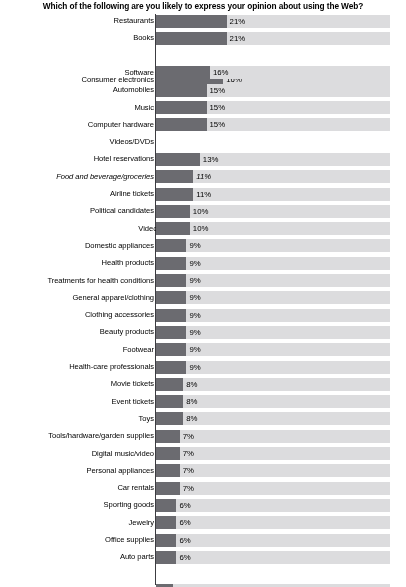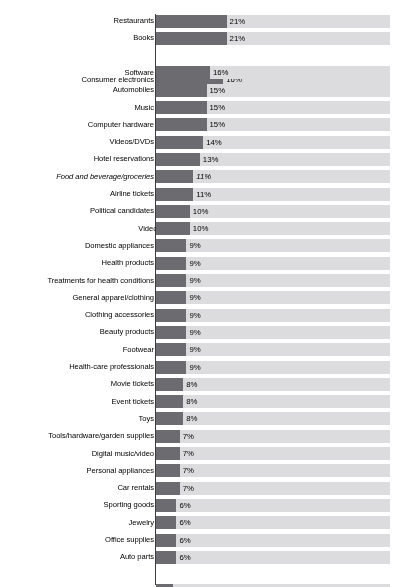--- a/index.html
+++ b/index.html
@@ -88,20 +88,21 @@
     color: #000000;
     line-height: 13px;
     white-space: nowrap;
   }
 </style>
 </head>
 <body>
 
 <div id="chart-root">
 
+  <div id="chart-title">Which of the following are you likely to express your opinion about using the Web?</div>
 
   <div id="plot">
     <div id="axis-line"></div>
     <div id="rows">
         <div class="row" style="top: 0px;">
           <div class="row-label">Restaurants</div>
           <div class="track">
             <div class="bar" style="width: 70.2px; background: rgb(107, 107, 112);"></div>
             <div class="bar-value" style="left: 73.2px;">21%</div>
           </div>
@@ -143,24 +144,20 @@
         </div>
         <div class="row" style="top: 103.8px;">
           <div class="row-label">Computer hardware</div>
           <div class="track">
             <div class="bar" style="width: 50.1429px; background: rgb(107, 107, 112);"></div>
             <div class="bar-value" style="left: 53.1429px;">15%</div>
           </div>
         </div>
         <div class="row" style="top: 121.1px;">
           <div class="row-label">Videos/DVDs</div>
-          <div class="track">
-            <div class="bar" style="width: 46.8px; background: rgb(107, 107, 112);"></div>
-            <div class="bar-value" style="left: 49.8px;">14%</div>
-          </div>
         </div>
         <div class="row" style="top: 138.4px;">
           <div class="row-label">Hotel reservations</div>
           <div class="track">
             <div class="bar" style="width: 43.4571px; background: rgb(107, 107, 112);"></div>
             <div class="bar-value" style="left: 46.4571px;">13%</div>
           </div>
         </div>
         <div class="row" style="top: 155.7px; font-style: italic;">
           <div class="row-label">Food and beverage/groceries</div>

